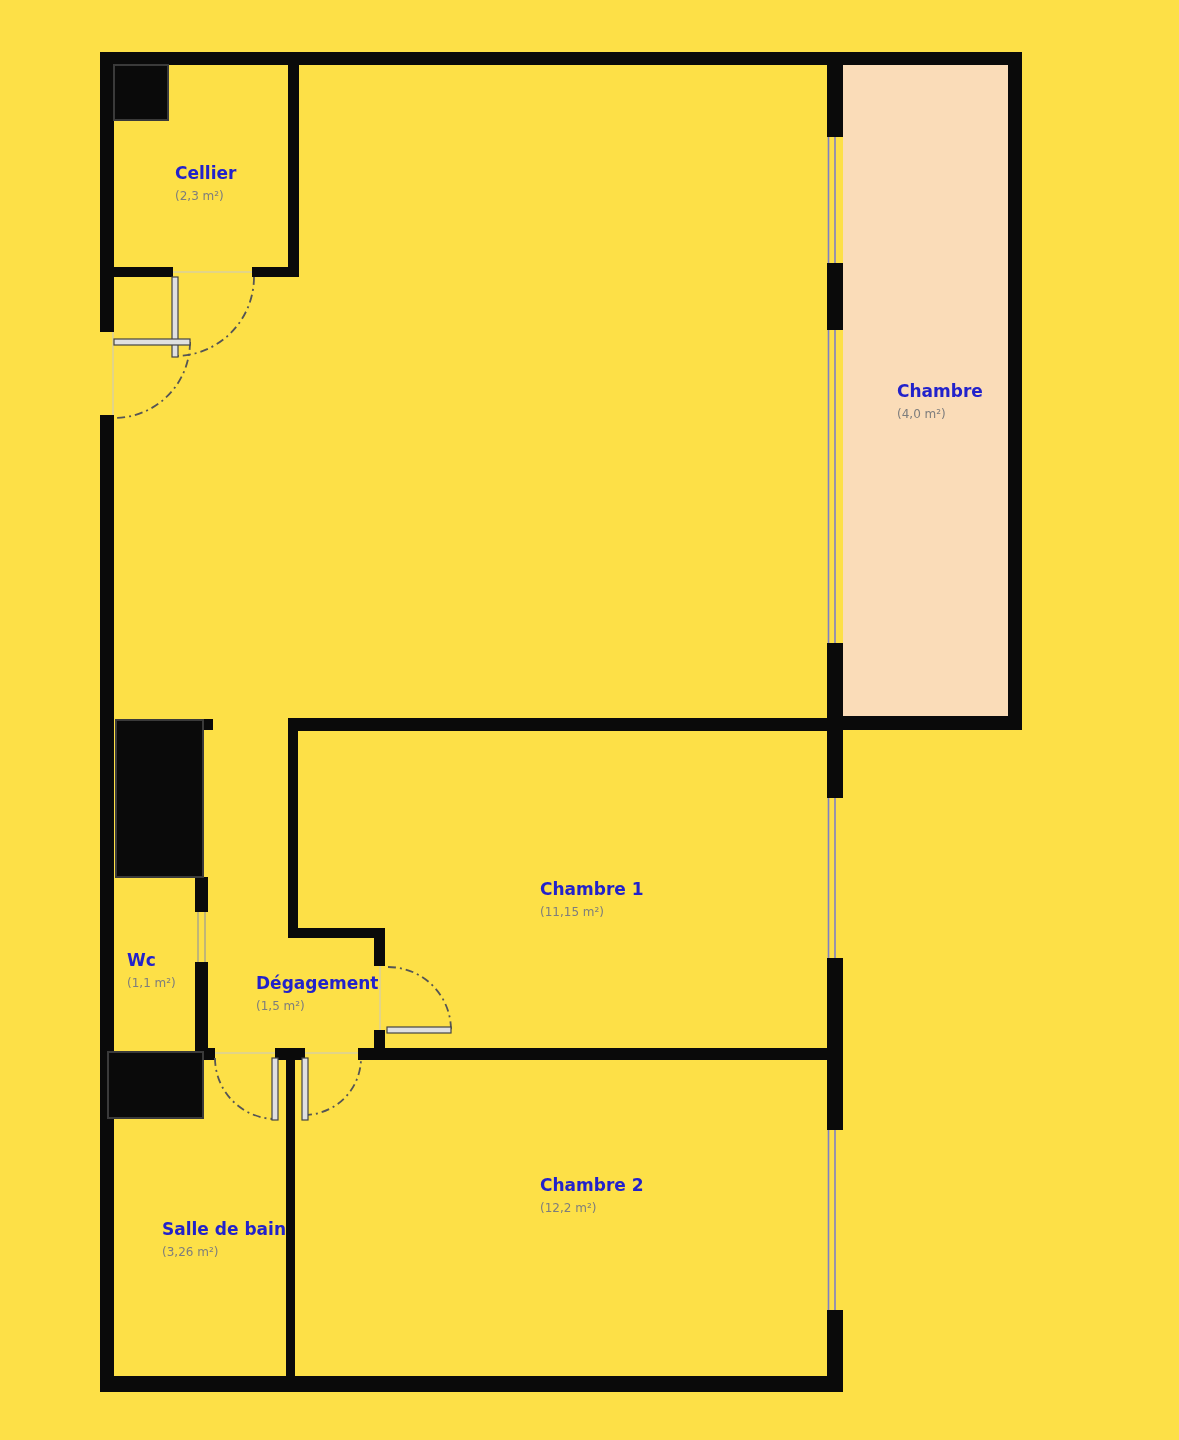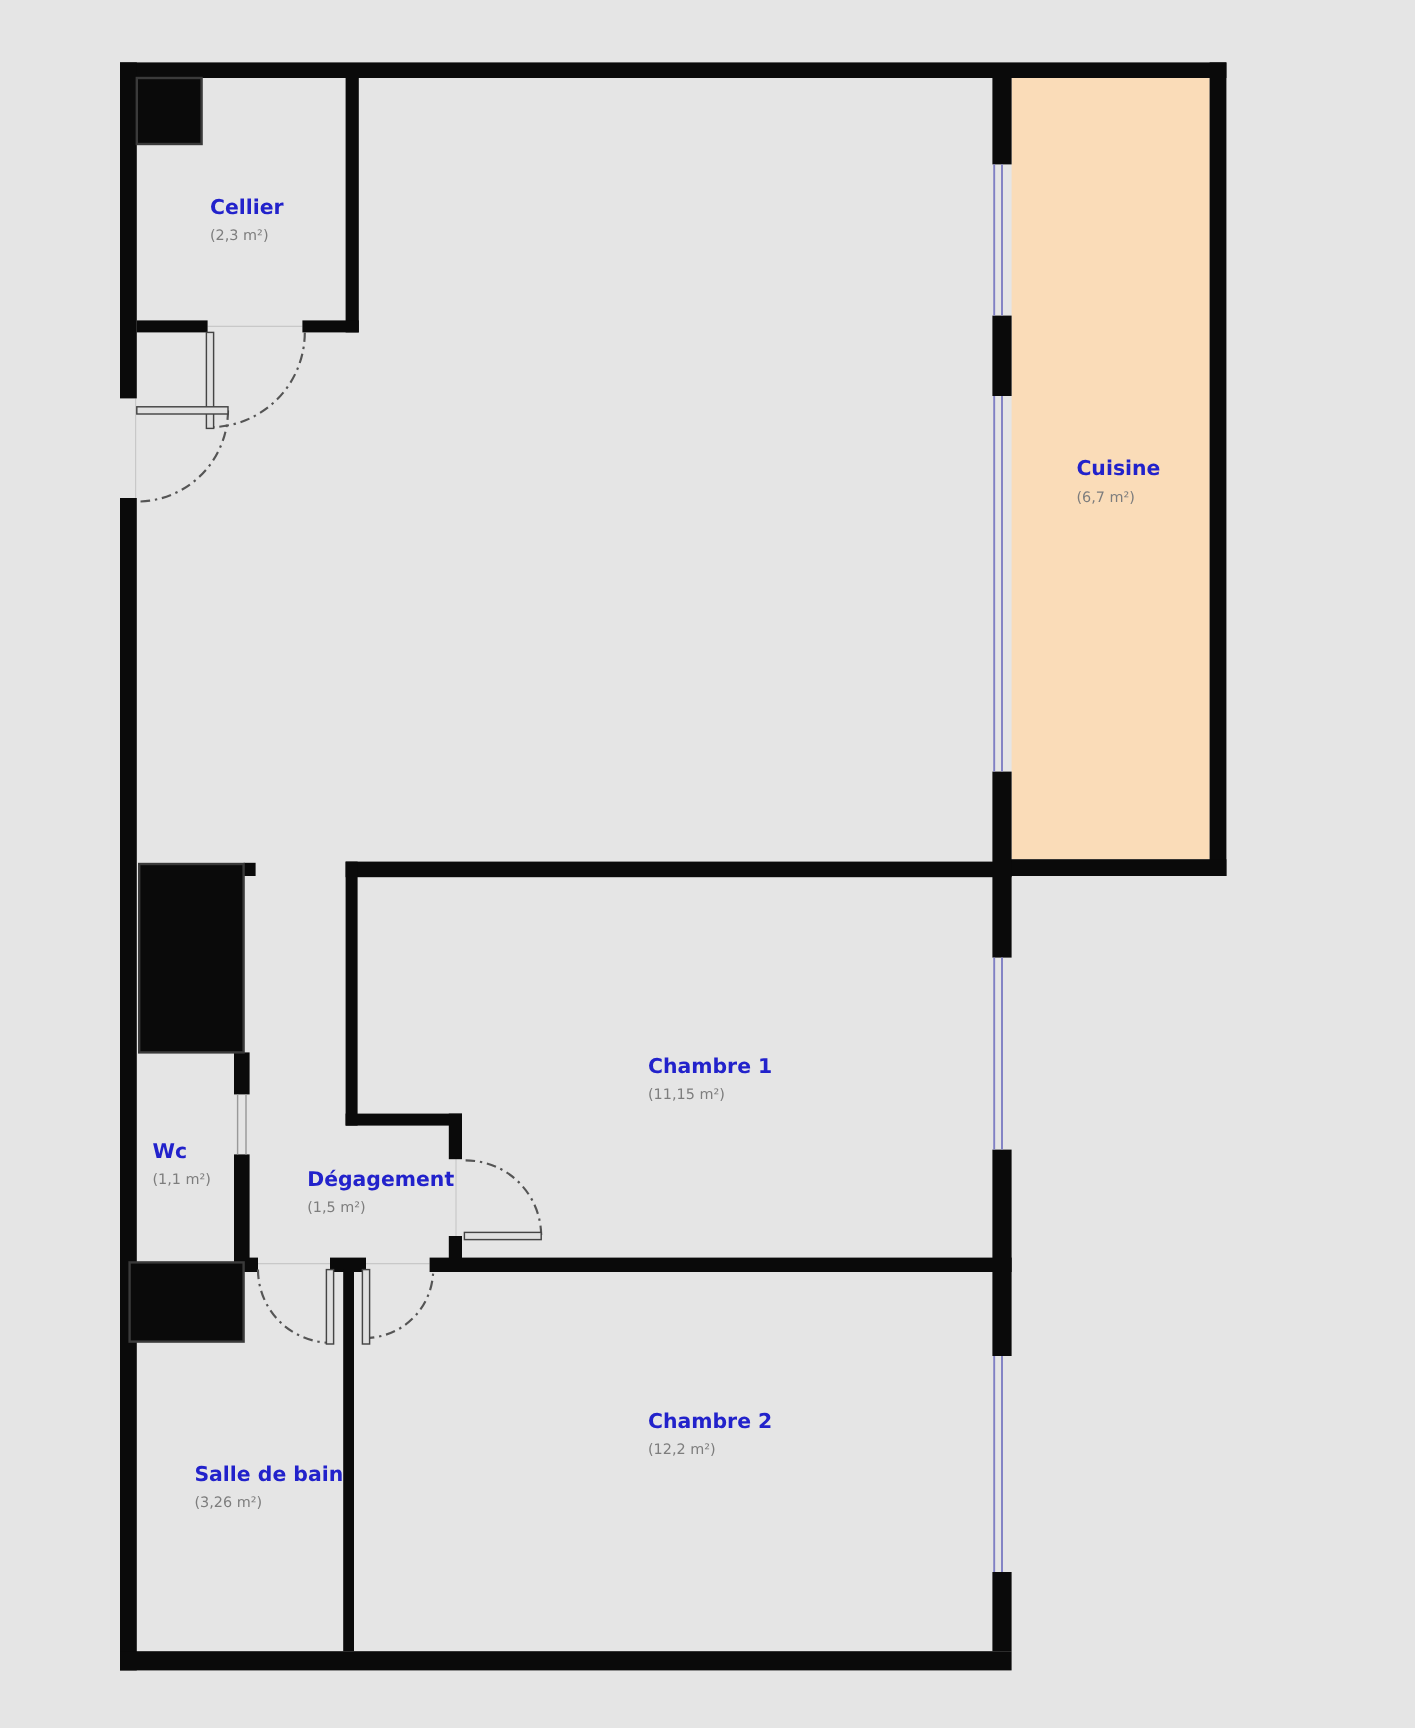--- a/index.html
+++ b/index.html
@@ -1,19 +1,19 @@
 <!DOCTYPE html>
 <html><head>
 <meta charset="utf-8">
 <style>
   html,body{margin:0;padding:0;background:#ffffff;}
   #plan{
     position:relative;
     width:1179px;height:1440px;
-    background:#e5e5e5;
+    background:#fde047;
     font-family:"DejaVu Sans","Liberation Sans",sans-serif;
     overflow:hidden;
   }
   #plan-svg{position:absolute;left:0;top:0;}
   .room-label{
     position:absolute;
     white-space:nowrap;
     line-height:23px;
   }
   .room-name{
@@ -117,22 +117,22 @@
     </g>
   </svg>
 
   <div class="room-label" style="left:175px;top:162px">
     <div class="room-name">Cellier</div>
     <div class="room-area">(2,3 m²)</div>
   </div>
 
 
   <div class="room-label" style="left:897px;top:380px">
-    <div class="room-name">Cuisine</div>
-    <div class="room-area">(6,7 m²)</div>
+    <div class="room-name">Chambre</div>
+    <div class="room-area">(4,0 m²)</div>
   </div>
 
   <div class="room-label" style="left:540px;top:878px">
     <div class="room-name">Chambre 1</div>
     <div class="room-area">(11,15 m²)</div>
   </div>
 
   <div class="room-label" style="left:127px;top:949px">
     <div class="room-name">Wc</div>
     <div class="room-area">(1,1 m²)</div>

